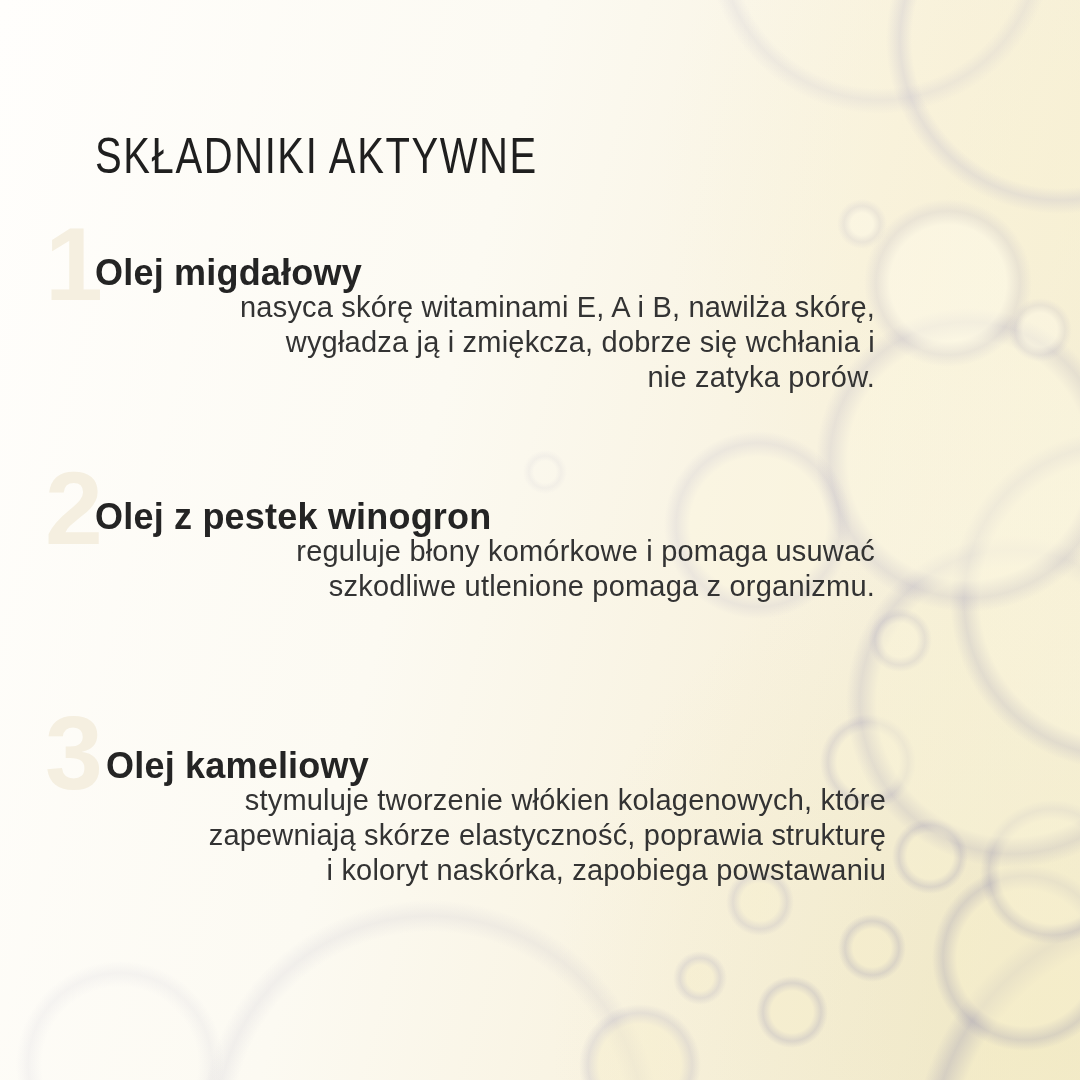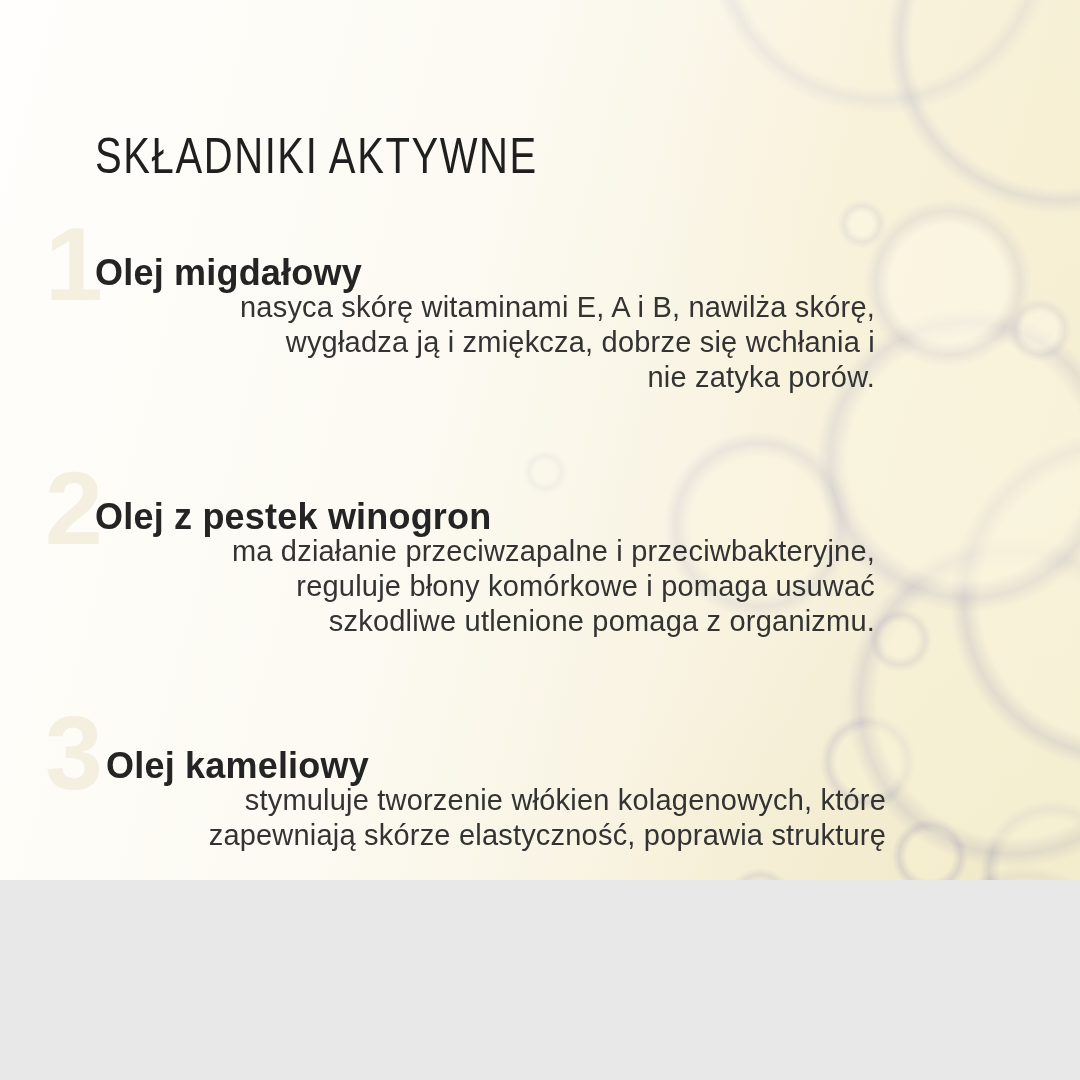--- a/index.html
+++ b/index.html
@@ -3,21 +3,21 @@
 <meta charset="utf-8">
 <style>
   html, body {
     margin: 0;
     padding: 0;
     background: #e8e8e8;
   }
   .canvas {
     position: relative;
     width: 1080px;
-    height: 880px;
+    height: 1080px;
     overflow: hidden;
     background: #fffefc;
     font-family: "Liberation Sans", "DejaVu Sans", sans-serif;
   }
   
   .bg {
     position: absolute;
     inset: 0;
     background-image:
       
@@ -122,24 +122,24 @@
 
   <div class="section section-1">
     <div class="heading">Olej migdałowy</div>
     <div class="body-line">nasyca skórę witaminami E, A i B, nawilża skórę,</div>
     <div class="body-line">wygładza ją i zmiękcza, dobrze się wchłania i</div>
     <div class="body-line">nie zatyka porów.</div>
   </div>
 
   <div class="section section-2">
     <div class="heading">Olej z pestek winogron</div>
-    <div class="body-line">ma działanie przeciwzapalne i przeciwbakteryjne,</div>
     <div class="body-line">reguluje błony komórkowe i pomaga usuwać</div>
     <div class="body-line">szkodliwe utlenione pomaga z organizmu.</div>
   </div>
 
   <div class="section section-3">
     <div class="heading">Olej kameliowy</div>
     <div class="body-line">stymuluje tworzenie włókien kolagenowych, które</div>
     <div class="body-line">zapewniają skórze elastyczność, poprawia strukturę</div>
+    <div class="body-line">i koloryt naskórka, zapobiega powstawaniu</div>
   </div>
 
 </div>
 
 </body></html>

